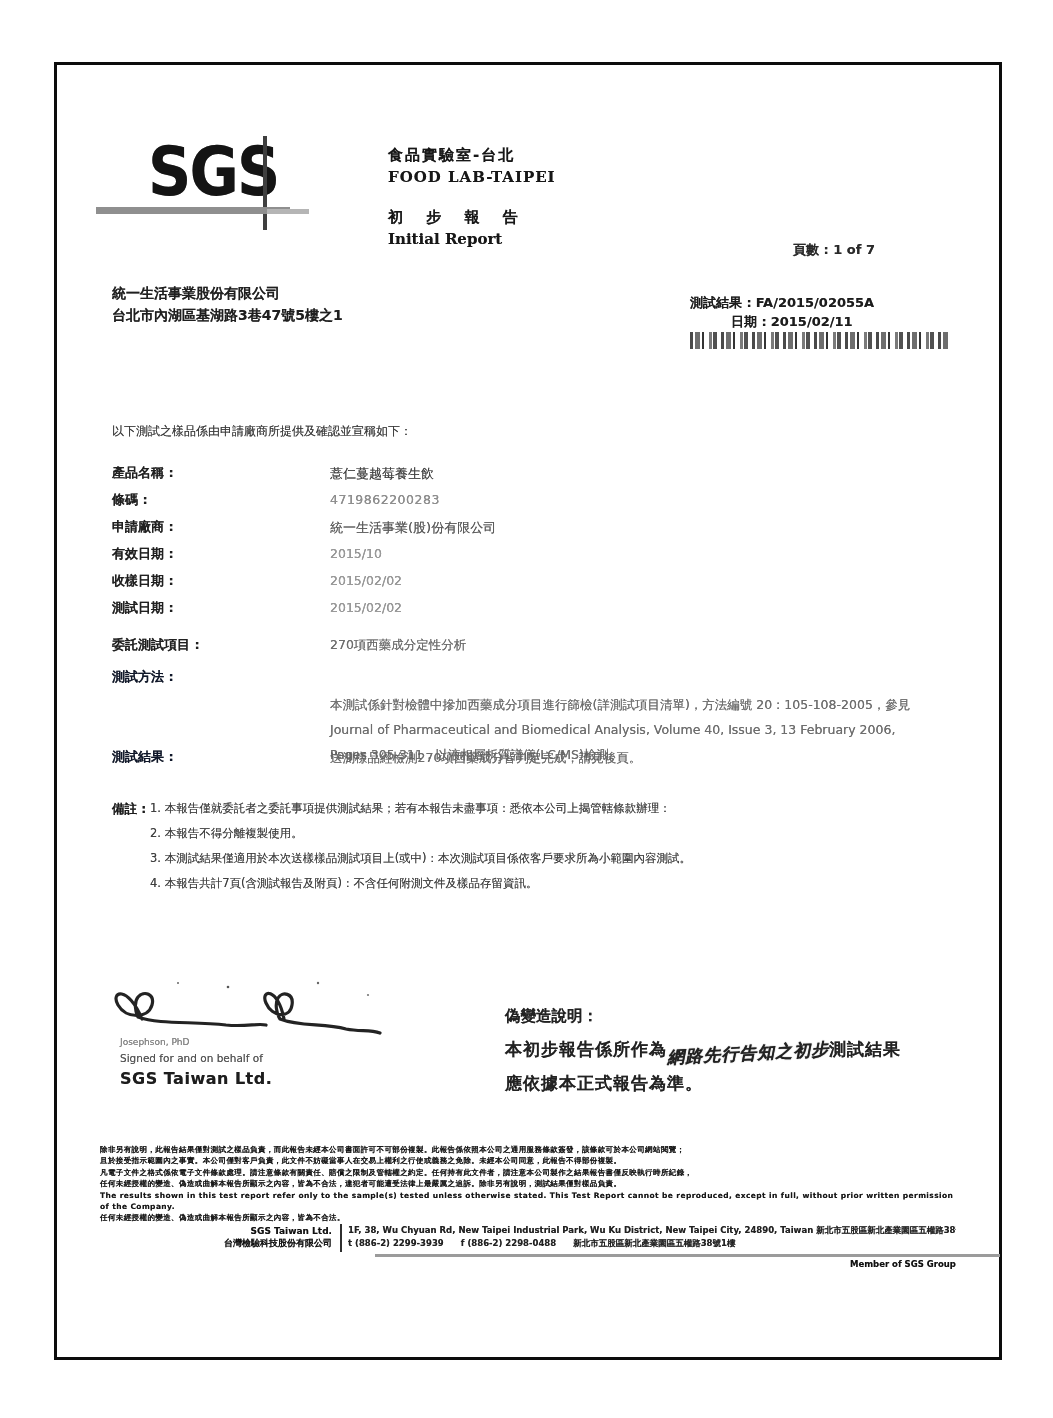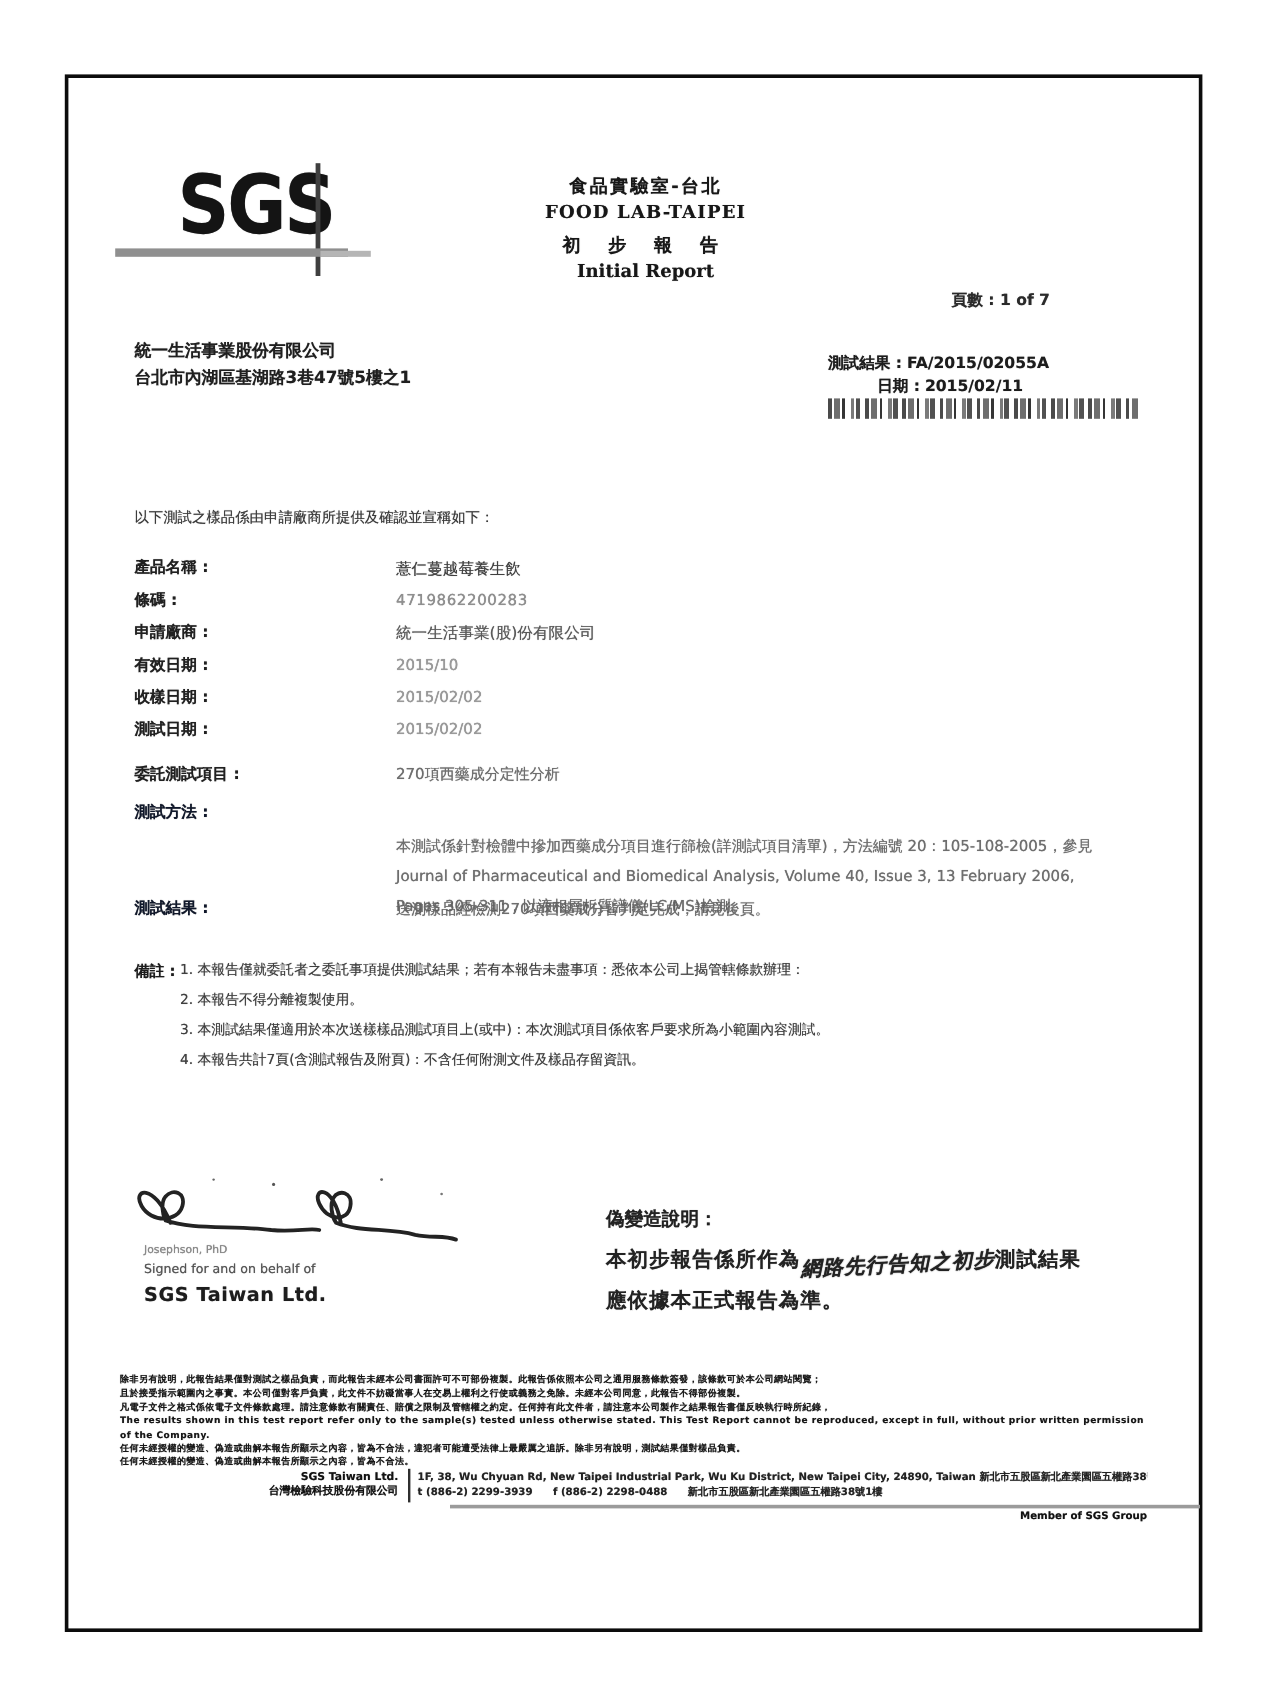--- a/index.html
+++ b/index.html
@@ -9,24 +9,24 @@
   .frame{left:54px;top:62px;width:942px;height:1292px;border:3px solid #0c0c0c;background:#fff;}
 
   
   .logo-text{left:148px;top:138px;font-size:64px;font-weight:800;letter-spacing:-2px;line-height:1;
              color:#141414;transform:scaleX(.94) scaleY(1.06);transform-origin:left top;}
   .logo-vline{left:263px;top:136px;width:4px;height:94px;background:#3f3f3f;}
   .logo-underline{left:96px;top:207px;width:194px;height:7px;background:#8f8f8f;}
   .logo-underline2{left:267px;top:209px;width:42px;height:5px;background:#b5b5b5;}
 
   
-  .title-block{left:388px;top:146px;width:300px;text-align:center;color:#171717;}
+  .title-block{left:388px;top:146px;width:300px;text-align:left;color:#171717;}
   .t-zh1{font-size:15px;font-weight:800;letter-spacing:2px;}
   .t-en1{font-size:15px;font-weight:700;font-family:"DejaVu Serif","Liberation Serif",serif;margin-top:3px;letter-spacing:1px;}
-  .t-zh2{font-size:15px;font-weight:800;letter-spacing:9px;margin-top:9px;}
+  .t-zh2{font-size:15px;font-weight:800;letter-spacing:9px;margin-top:22px;}
   .t-en2{font-size:15px;font-weight:700;font-family:"DejaVu Serif","Liberation Serif",serif;margin-top:3px;}
   .page-label{left:793px;top:241px;font-size:13px;font-weight:700;color:#2a2a2a;}
 
   
   .applicant{left:112px;top:282px;font-size:14px;font-weight:700;line-height:22px;color:#1f1f1f;}
   .meta1{left:690px;top:294px;font-size:13px;font-weight:700;}
   .meta2{left:731px;top:313px;font-size:13px;font-weight:700;}
   .meta1 span,.meta2 span{margin-right:4px;}
   .barcode{left:690px;top:332px;width:260px;height:17px;
     background:repeating-linear-gradient(90deg,#4a4a4a 0 3px,#fff 3px 5px,#6e6e6e 5px 10px,#fff 10px 12px,
@@ -169,22 +169,22 @@
     <div class="c-line">
       <span>本初步報告係所作為</span><span class="hand">網路先行告知之初步</span><span>測試結果</span>
     </div>
     <div class="c-line">應依據本正式報告為準。</div>
   </div>
 
   <div class="a disclaimer">
     <div>除非另有說明，此報告結果僅對測試之樣品負責，而此報告未經本公司書面許可不可部份複製。此報告係依照本公司之通用服務條款簽發，該條款可於本公司網站閱覽；</div>
     <div>且於接受指示範圍內之事實。本公司僅對客戶負責，此文件不妨礙當事人在交易上權利之行使或義務之免除。未經本公司同意，此報告不得部份複製。</div>
     <div>凡電子文件之格式係依電子文件條款處理。請注意條款有關責任、賠償之限制及管轄權之約定。任何持有此文件者，請注意本公司製作之結果報告書僅反映執行時所紀錄，</div>
+    <div>任何未經授權的變造、偽造或曲解本報告所顯示之內容，皆為不合法，違犯者可能遭受法律上最嚴厲之追訴。除非另有說明，測試結果僅對樣品負責。</div>
     <div>The results shown in this test report refer only to the sample(s) tested unless otherwise stated. This Test Report cannot be reproduced, except in full, without prior written permission of the Company.</div>
-    <div>任何未經授權的變造、偽造或曲解本報告所顯示之內容，皆為不合法，違犯者可能遭受法律上最嚴厲之追訴。除非另有說明，測試結果僅對樣品負責。</div>
     <div>任何未經授權的變造、偽造或曲解本報告所顯示之內容，皆為不合法。</div>
   </div>
 
   <div class="a foot-left">
     <div>SGS Taiwan Ltd.</div>
     <div>台灣檢驗科技股份有限公司</div>
   </div>
   <div class="a foot-div"></div>
   <div class="a foot-addr1">1F, 38, Wu Chyuan Rd, New Taipei Industrial Park, Wu Ku District, New Taipei City, 24890, Taiwan 新北市五股區新北產業園區五權路38號1樓</div>
   <div class="a foot-addr2">t (886-2) 2299-3939　　f (886-2) 2298-0488　　新北市五股區新北產業園區五權路38號1樓</div>

